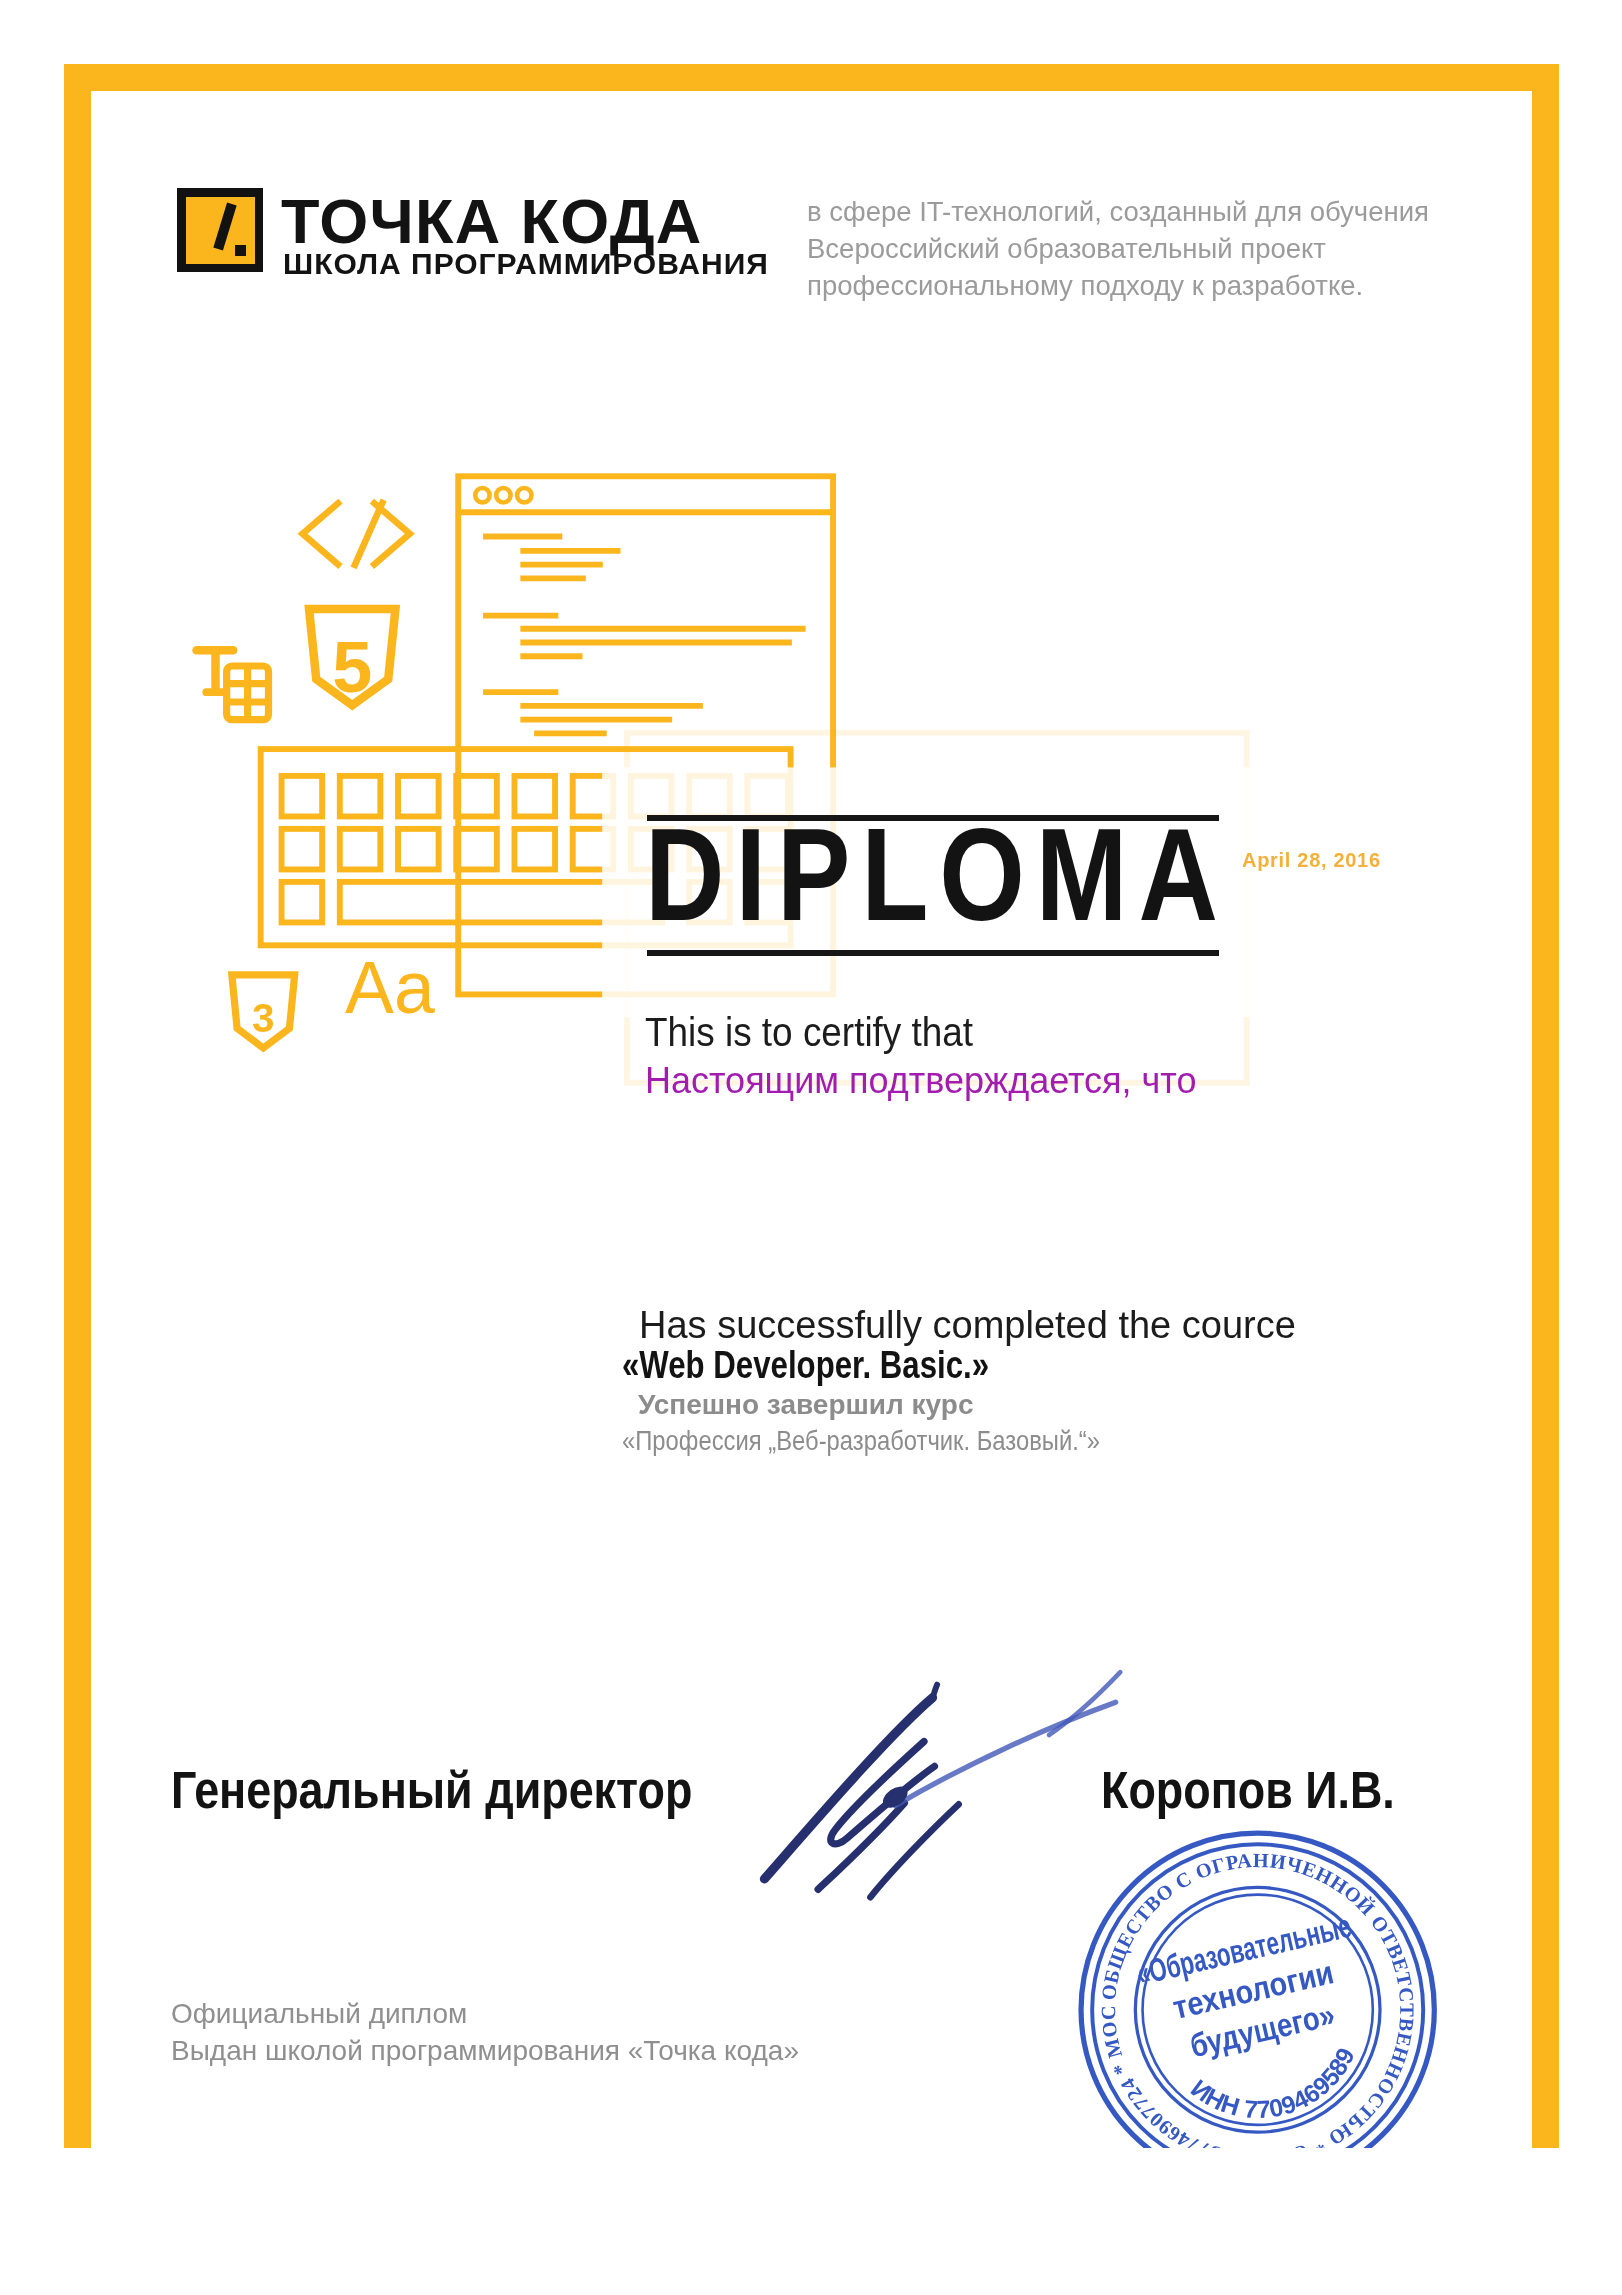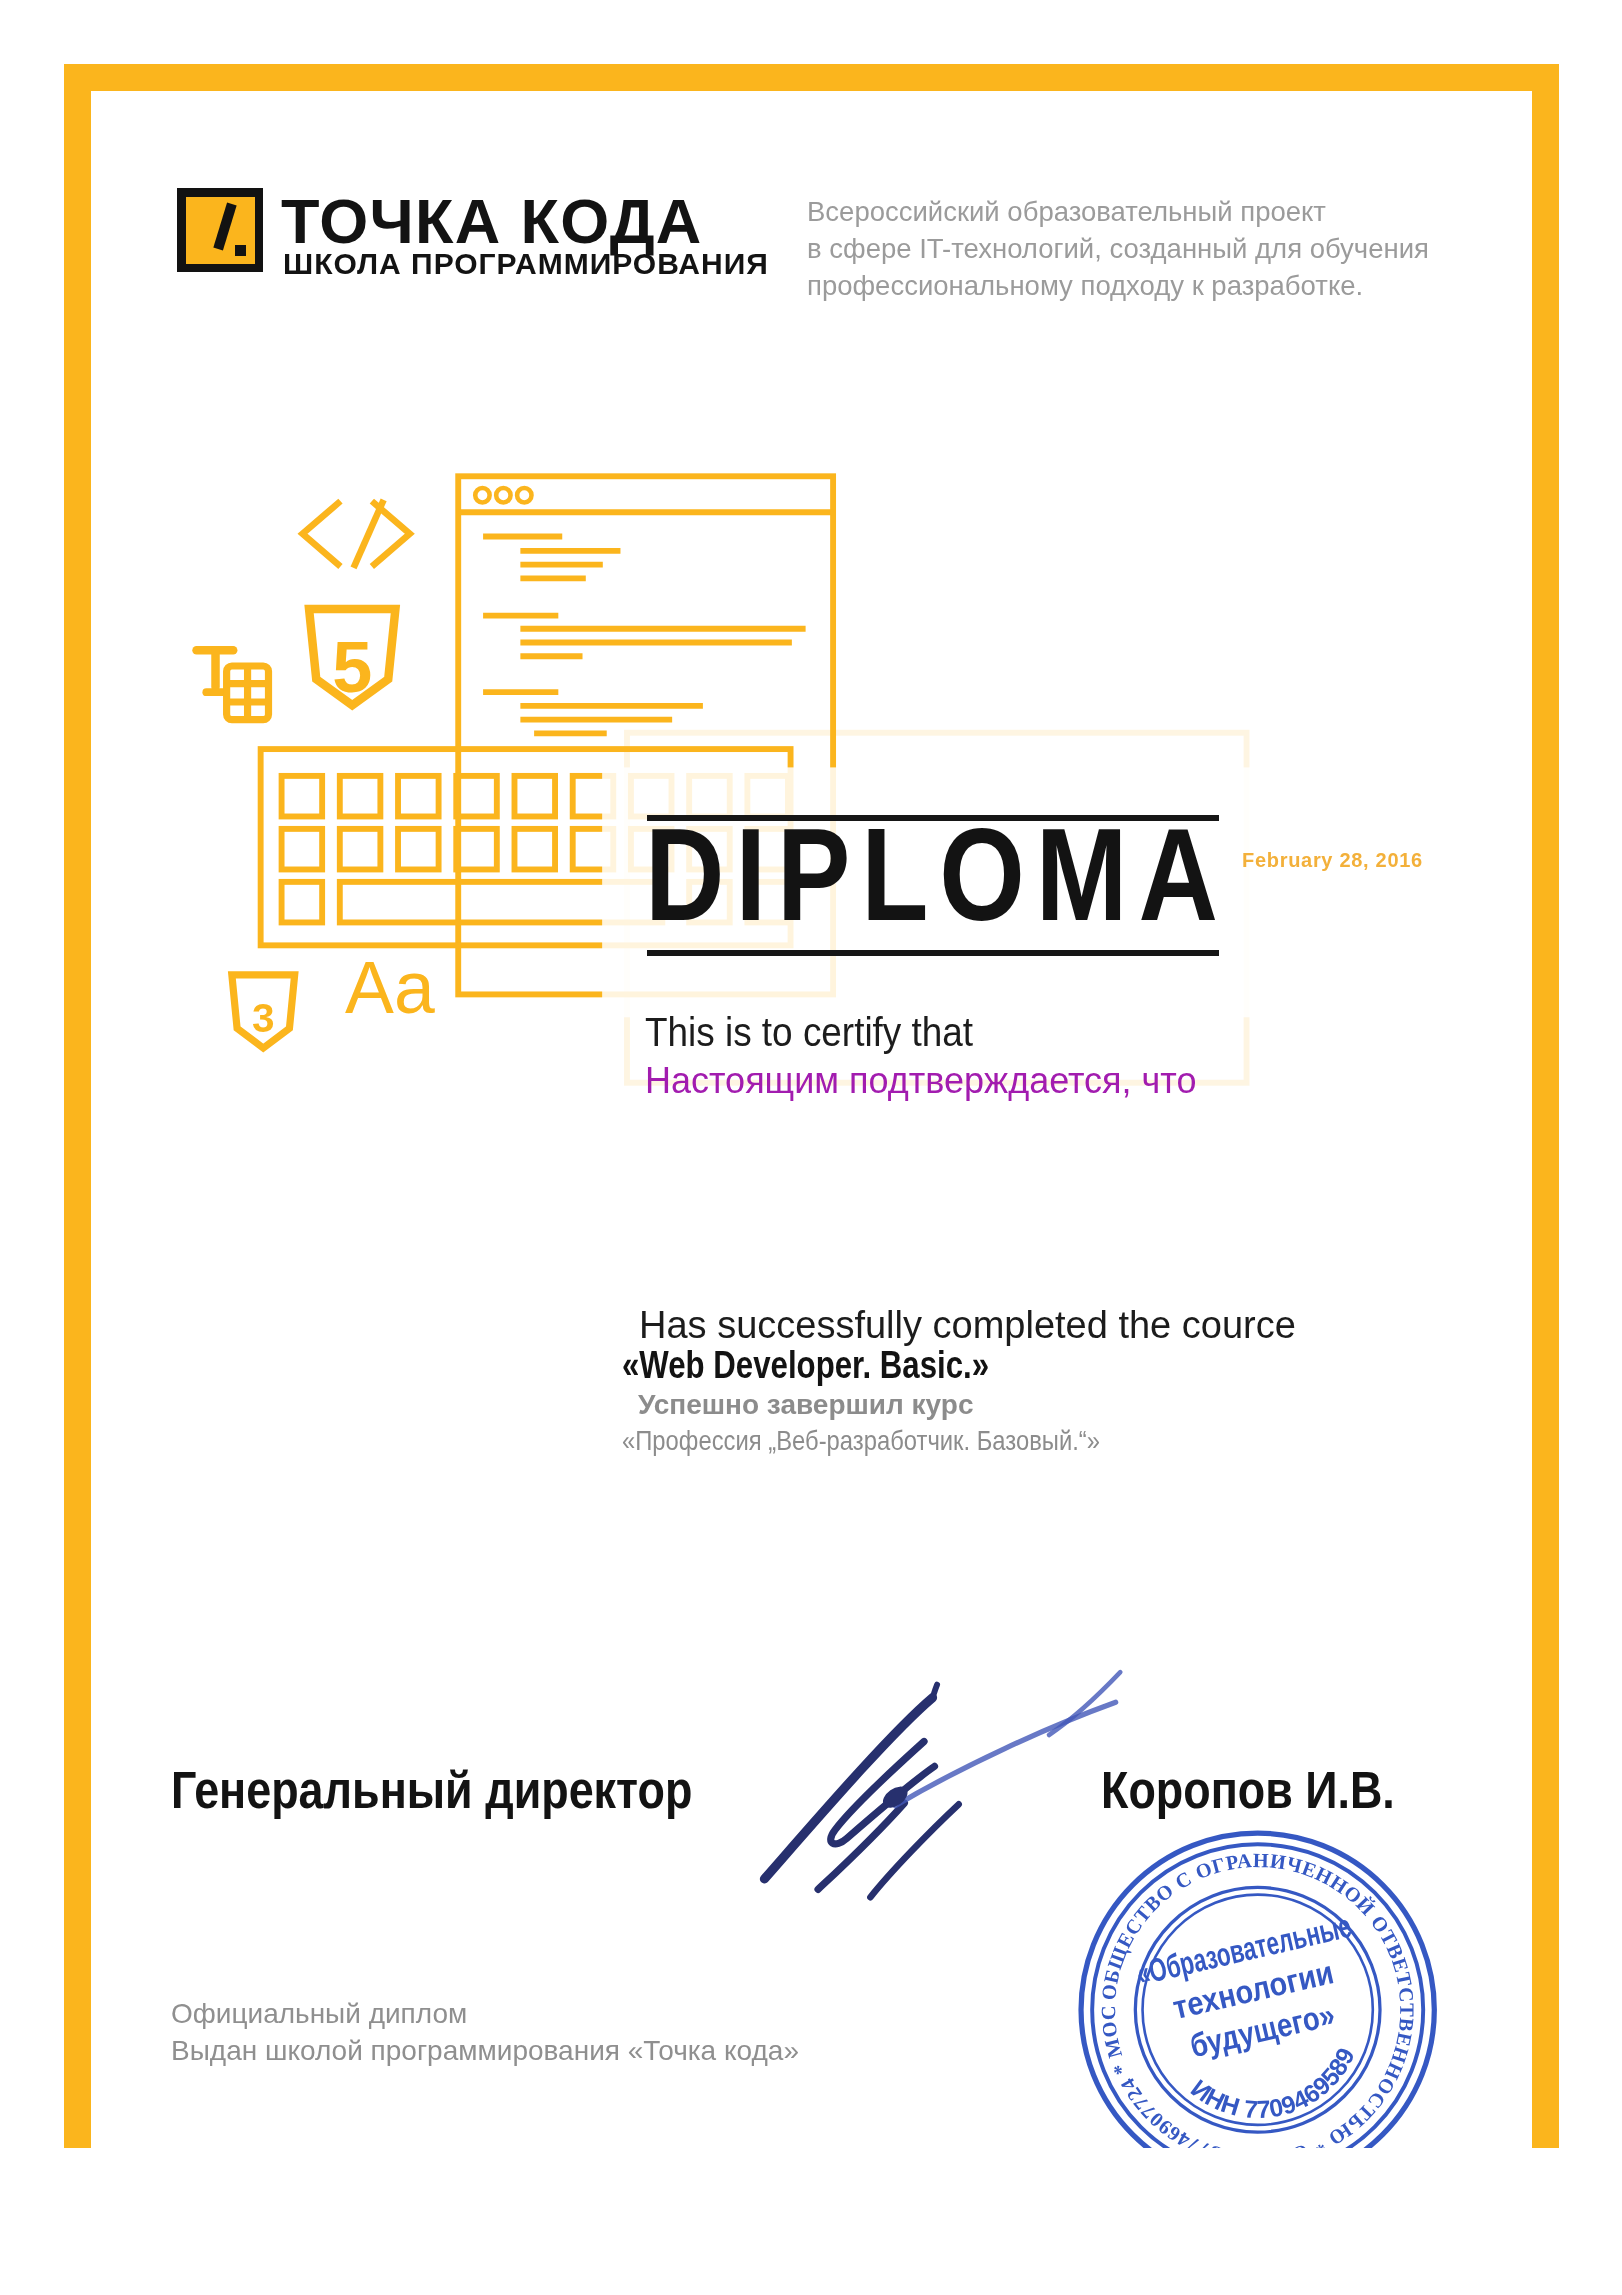--- a/index.html
+++ b/index.html
@@ -51,22 +51,22 @@
   <div class="logo-mark">
     <div class="logo-inner">
       <div class="logo-slash"></div>
       <div class="logo-dot"></div>
     </div>
   </div>
   <div class="txt brand-title">ТОЧКА КОДА</div>
   <div class="txt brand-sub">ШКОЛА ПРОГРАММИРОВАНИЯ</div>
 
   <div class="txt intro">
+    <div>в сфере IT-технологий, созданный для обучения</div>
     <div>Всероссийский образовательный проект</div>
-    <div>в сфере IT-технологий, созданный для обучения</div>
     <div>профессиональному подходу к разработке.</div>
   </div>
 
   <svg class="art" width="1623" height="2295" viewBox="0 0 2480 3508">
 
     <rect x="958" y="1120" width="947" height="535" fill="none" stroke="#FBB51D" stroke-width="9" opacity="0.13"></rect>
 
     <g stroke="#FBB51D" fill="none" stroke-width="9">
 
       <rect x="700" y="728" width="573" height="792"></rect>
@@ -177,21 +177,21 @@
         <text font-size="38">
           <textPath href="#innPath" startOffset="50%" text-anchor="middle">ИНН 7709469589</textPath>
         </text>
       </g>
     </g>
   </svg>
 
   <div class="rule rule-top"></div>
   <div class="txt diploma-title cx84">DIPLOMA</div>
   <div class="rule rule-bottom"></div>
-  <div class="txt date">February 28, 2016</div>
+  <div class="txt date">April 28, 2016</div>
 
   <div class="txt certify-en cx90">This is to certify that</div>
   <div class="txt certify-ru gray">Настоящим подтверждается, что</div>
 
   <div class="txt course-en">Has successfully completed the cource</div>
   <div class="txt course-name cx80">«Web Developer. Basic.»</div>
   <div class="txt course-ru1 gray">Успешно завершил курс</div>
   <div class="txt course-ru2 gray cx85">«Профессия „Веб-разработчик. Базовый.“»</div>
 
   <div class="txt role cx88">Генеральный директор</div>

